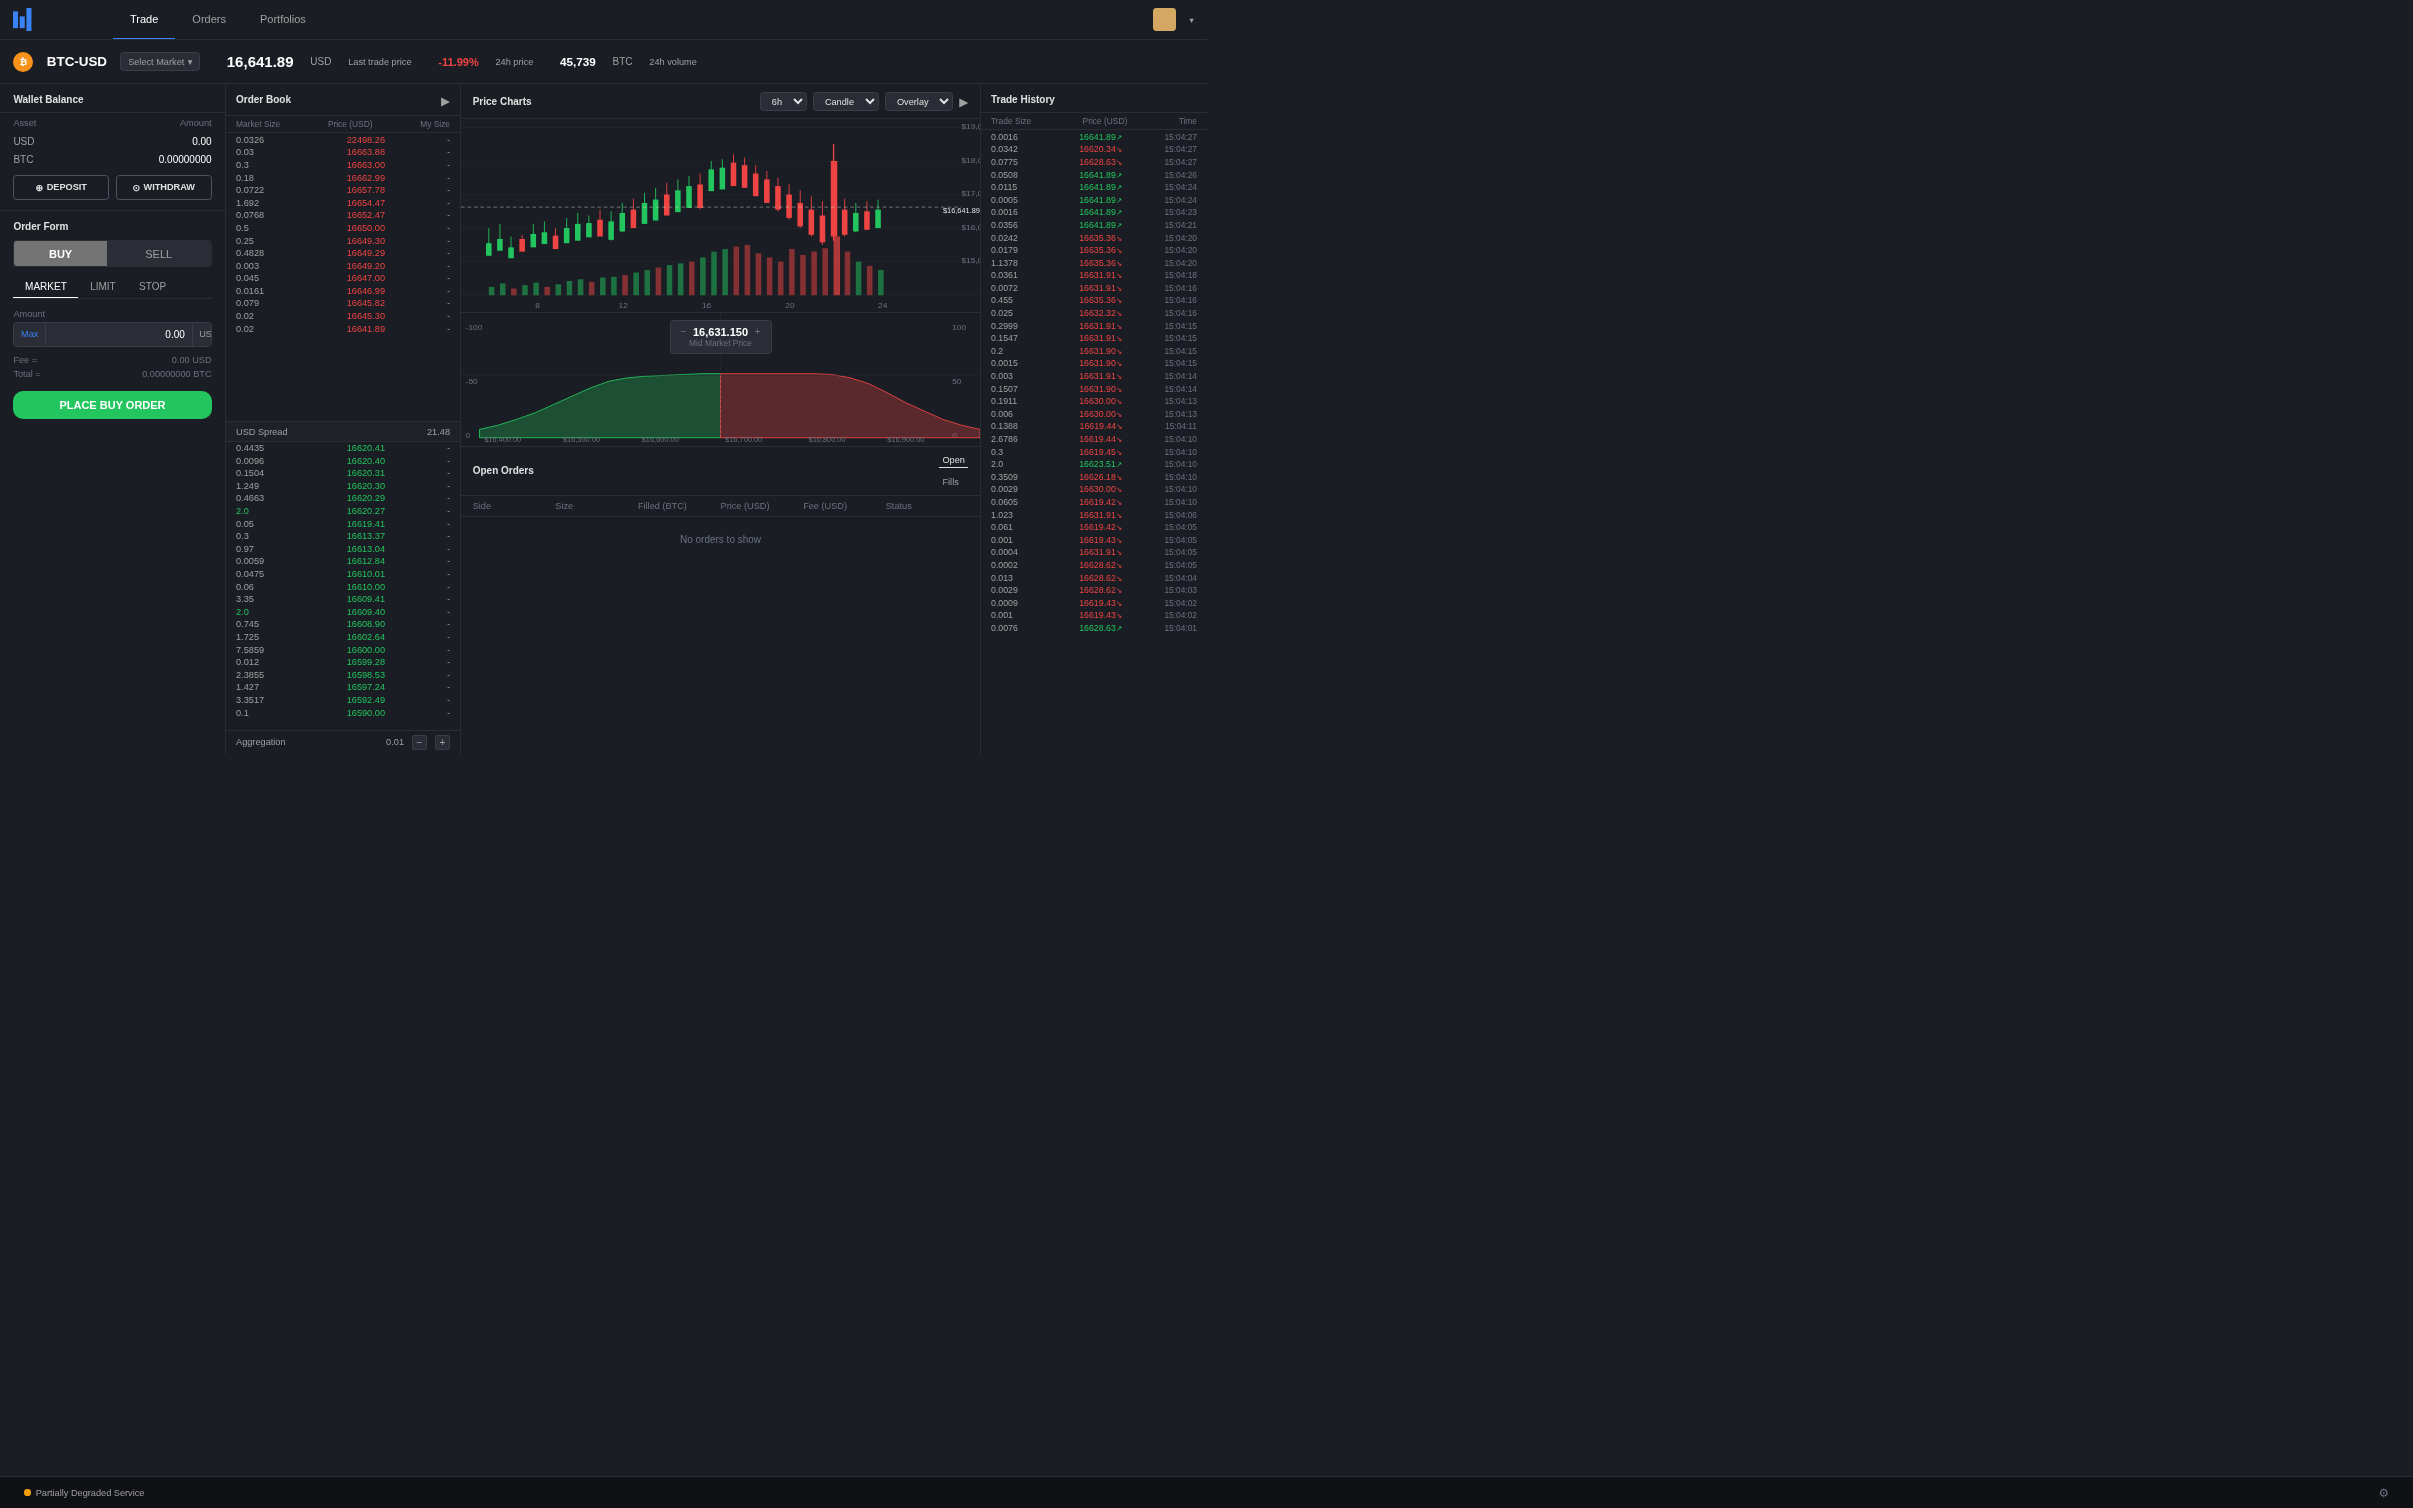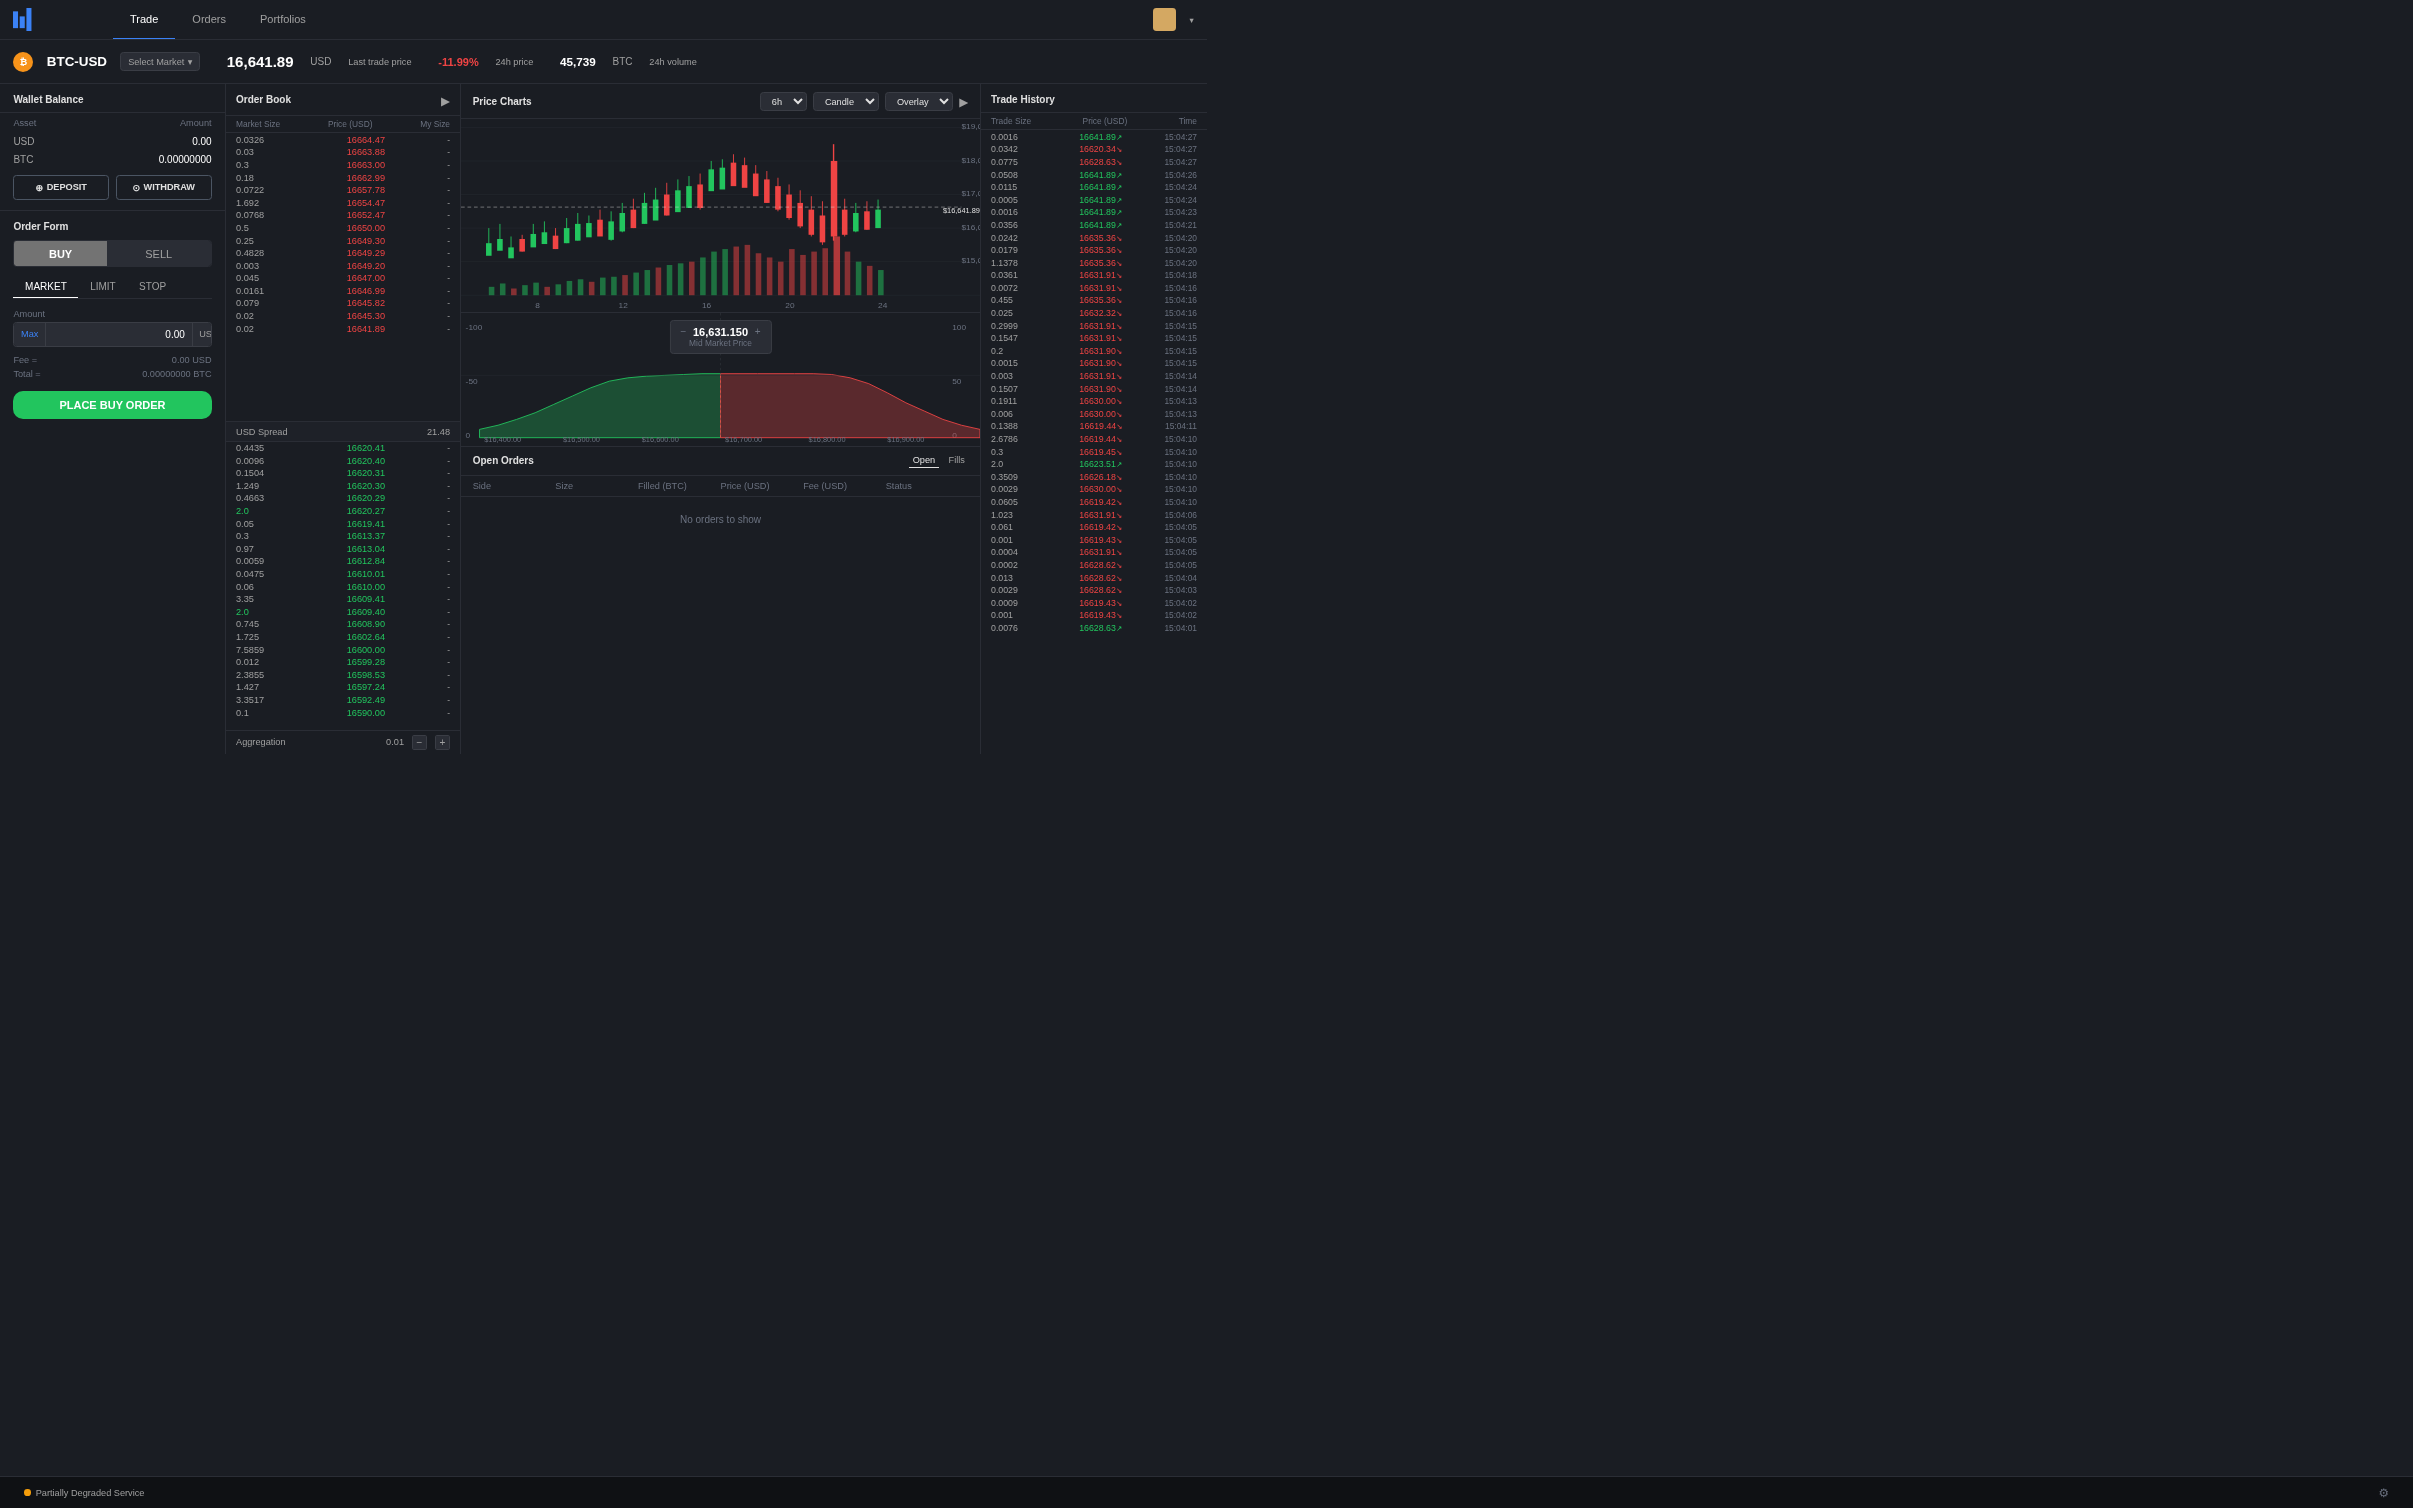--- a/index.html
+++ b/index.html
@@ -84,21 +84,21 @@
     .charts-panel { flex: 1; display: flex; flex-direction: column; border-right: 0.8px solid #2a2d35; overflow: hidden; }
     .charts-header { padding: 8.4px 11.7px 6.7px; border-bottom: 0.8px solid #2a2d35; display: flex; align-items: center; justify-content: space-between; }
     .charts-title { font-size: 10px; font-weight: 600; color: #e0e0e0; }
     .chart-controls { display: flex; gap: 6.7px; align-items: center; }
     .chart-select { background: #2a2d35; border: 0.8px solid #3a3d45; color: #e0e0e0; padding: 2.5px 6.7px; border-radius: 3.4px; font-size: 9.2px; cursor: pointer; }
     .price-chart-area { flex: 0 0 193px; background: #1a1d23; position: relative; overflow: hidden; }
     .depth-chart-area { flex: 0 0 134px; background: #1a1d23; border-top: 0.8px solid #2a2d35; position: relative; overflow: hidden; }
     .open-orders-area { flex: 1; border-top: 0.8px solid #2a2d35; display: flex; flex-direction: column; }
     .open-orders-header { display: flex; align-items: center; justify-content: space-between; padding: 6.7px 11.7px; border-bottom: 0.8px solid #2a2d35; }
     .oo-title { font-size: 10px; font-weight: 600; color: #e0e0e0; }
-    .oo-tabs { display: flex; gap: 6.7px; }
+    .oo-tabs { display: flex; gap: 6.7px; flex-direction: column; }
     .oo-tab { font-size: 9.2px; color: #a0a0a0; cursor: pointer; padding: 1.7px 3.4px; }
     .oo-tab.active { color: #e0e0e0; border-bottom: 0.8px solid #e0e0e0; }
     .oo-col-headers { display: flex; padding: 5px 11.7px; color: #6b7280; font-size: 9.2px; border-bottom: 0.8px solid #2a2d35; }
     .oo-col { flex: 1; }
     .no-orders { padding: 17px; text-align: center; color: #6b7280; font-size: 10px; }
 
     
     .right-panel { width: 226px; background: #1a1d23; flex-shrink: 0; display: flex; flex-direction: column; overflow: hidden; }
     .th-header { padding: 10px 10px 6.7px; border-bottom: 0.8px solid #2a2d35; }
     .th-title { font-size: 10px; font-weight: 600; color: #e0e0e0; }
@@ -230,21 +230,21 @@
     <div class="ob-col-headers">
       <span>Market Size</span>
       <span>Price (USD)</span>
       <span>My Size</span>
     </div>
 
     <div class="ob-rows" style="height:184px; overflow:hidden;">
 
       <div class="ob-row">
           <span class="ob-size">0.0326</span>
-          <span class="ob-price-red">16664.47</span>
+          <span class="ob-price-red">22498.26</span>
           <span class="ob-my-size">-</span>
         </div>
       <div class="ob-row">
           <span class="ob-size">0.03</span>
           <span class="ob-price-red">16663.88</span>
           <span class="ob-my-size">-</span>
         </div>
       <div class="ob-row">
           <span class="ob-size">0.3</span>
           <span class="ob-price-red">16663.00</span>

